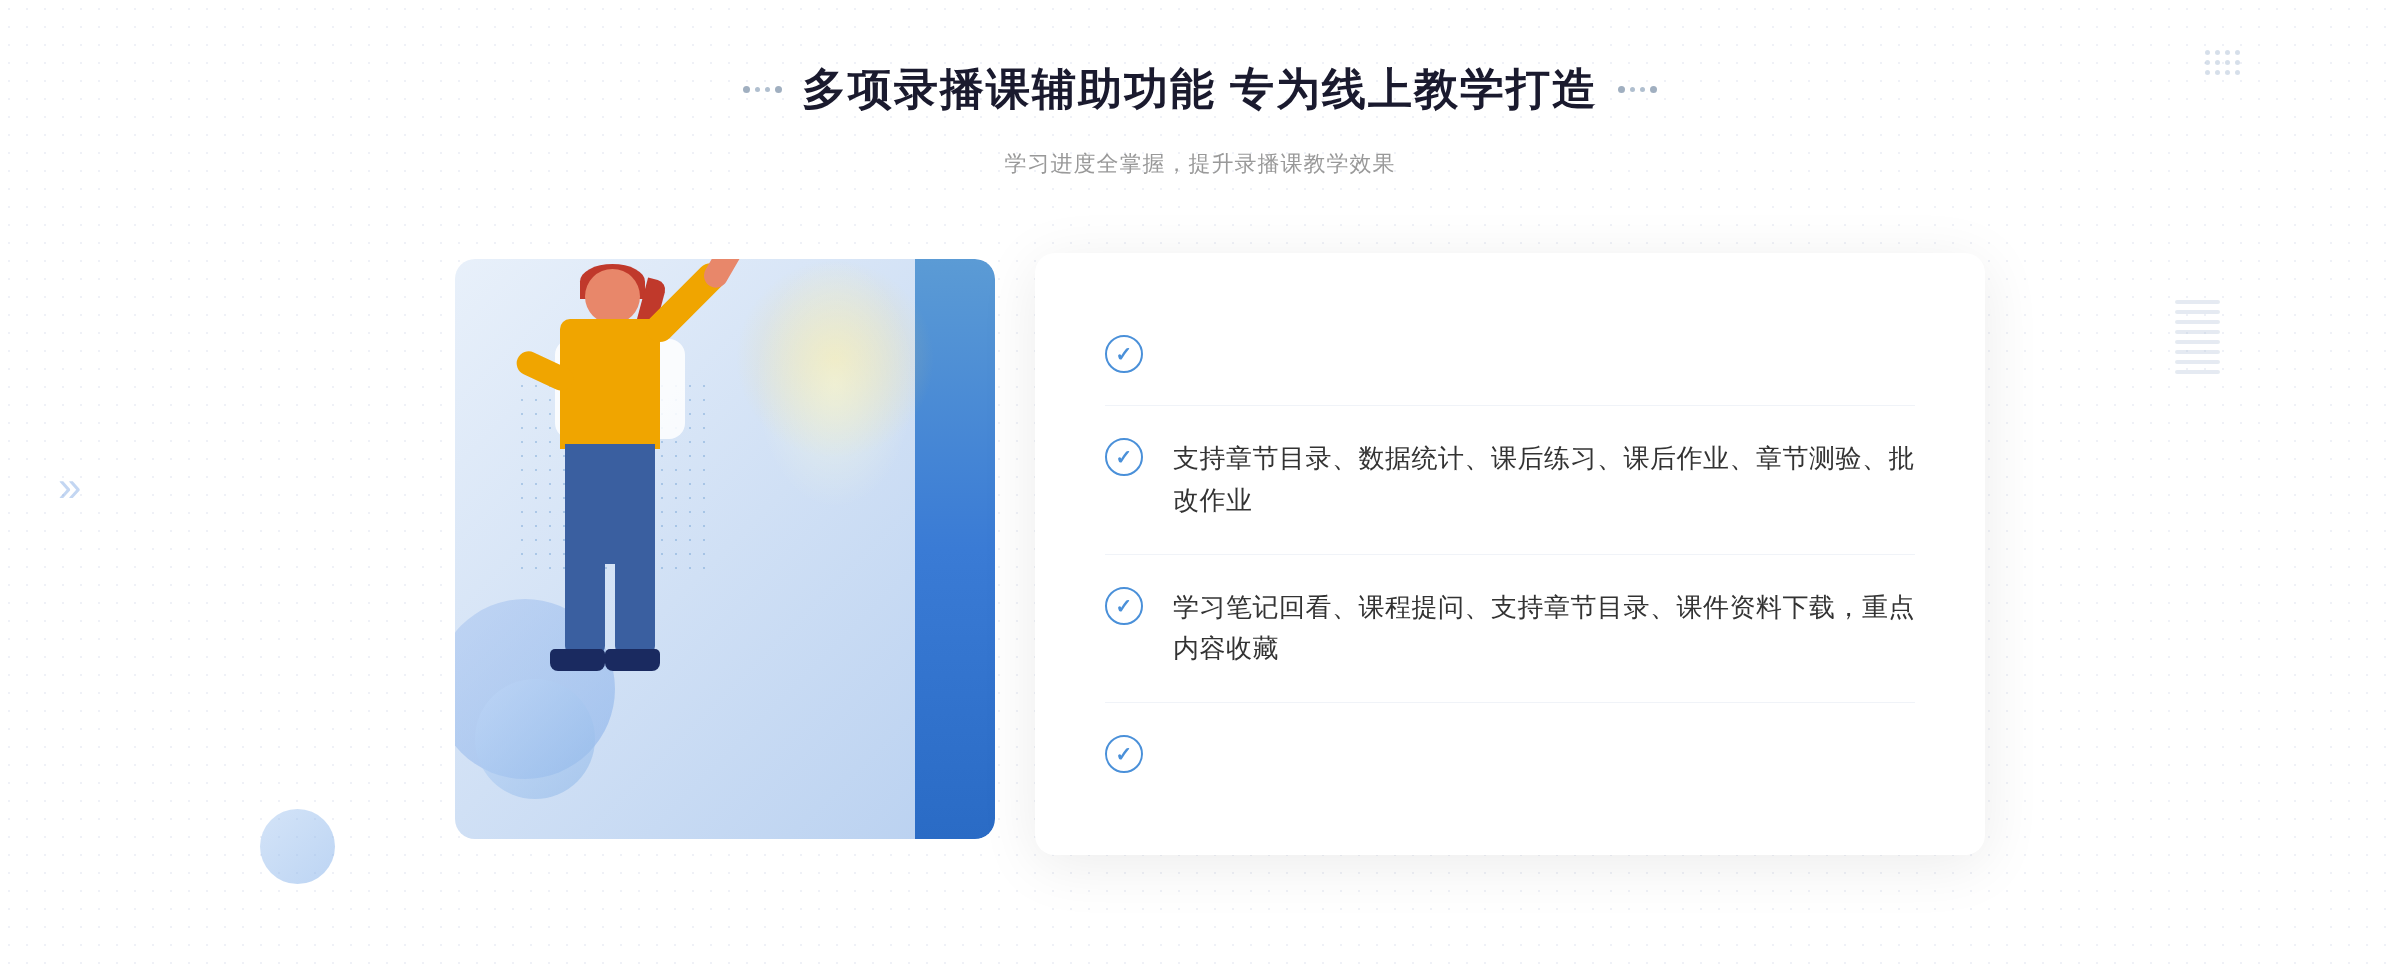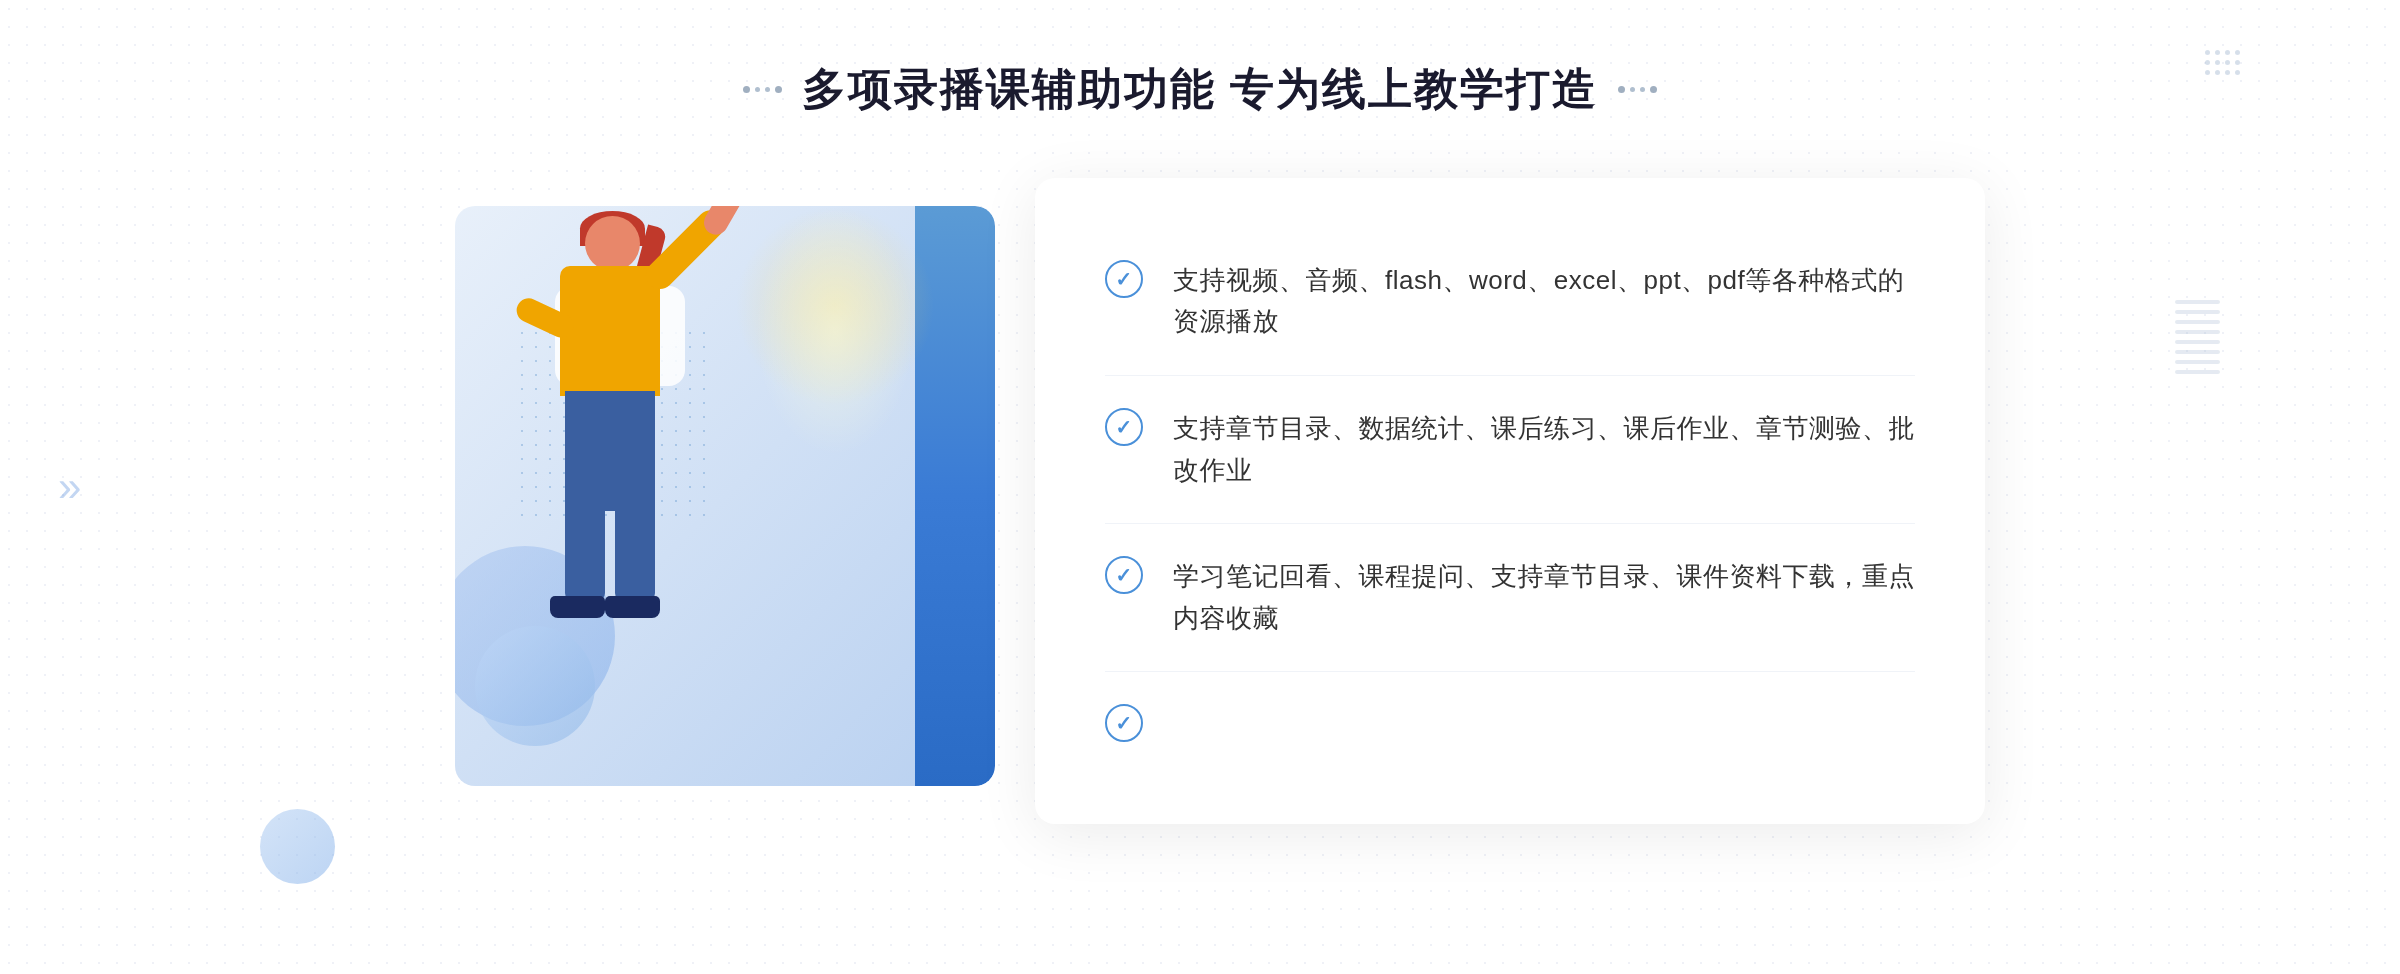--- a/index.html
+++ b/index.html
@@ -46,21 +46,21 @@
       margin-bottom: 50px;
       position: relative;
       z-index: 1;
     }
 
     .header-title-row {
       display: flex;
       align-items: center;
       justify-content: center;
       gap: 20px;
-      margin-bottom: 7px;
+      margin-bottom: 30px;
     }
 
     .header-title {
       font-size: 44px;
       font-weight: 700;
       color: #1a1a2e;
       letter-spacing: 2px;
     }
 
     .header-subtitle {
@@ -433,20 +433,21 @@
         <div class="title-dec-dot-lg"></div>
       </div>
       <h1 class="header-title">多项录播课辅助功能 专为线上教学打造</h1>
       <div class="title-decorative-dots">
         <div class="title-dec-dot-lg"></div>
         <div class="title-dec-dot"></div>
         <div class="title-dec-dot"></div>
         <div class="title-dec-dot-lg"></div>
       </div>
     </div>
+    <p class="header-subtitle">学习进度全掌握，提升录播课教学效果</p>
   </div>
 
   <div class="main-content">
 
     <div class="illustration-section">
       <div class="illustration-bg">
 
         <div class="blue-bar"></div>
 
         <div class="dot-grid"></div>
@@ -480,21 +481,20 @@
         <div style="position:absolute; top:0; right:80px; width:160px; height:250px; background:radial-gradient(ellipse at center, rgba(255,255,220,0.5) 0%, transparent 70%);"></div>
       </div>
     </div>
 
     <div class="content-panel">
 
       <div class="feature-item">
         <div class="check-circle">
           <span class="check-mark">✓</span>
         </div>
-        <span class="feature-text">支持视频、音频、flash、word、excel、ppt、pdf等各种格式的资源播放</span>
       </div>
 
       <div class="feature-item">
         <div class="check-circle">
           <span class="check-mark">✓</span>
         </div>
         <span class="feature-text">支持章节目录、数据统计、课后练习、课后作业、章节测验、批改作业</span>
       </div>
 
       <div class="feature-item">

